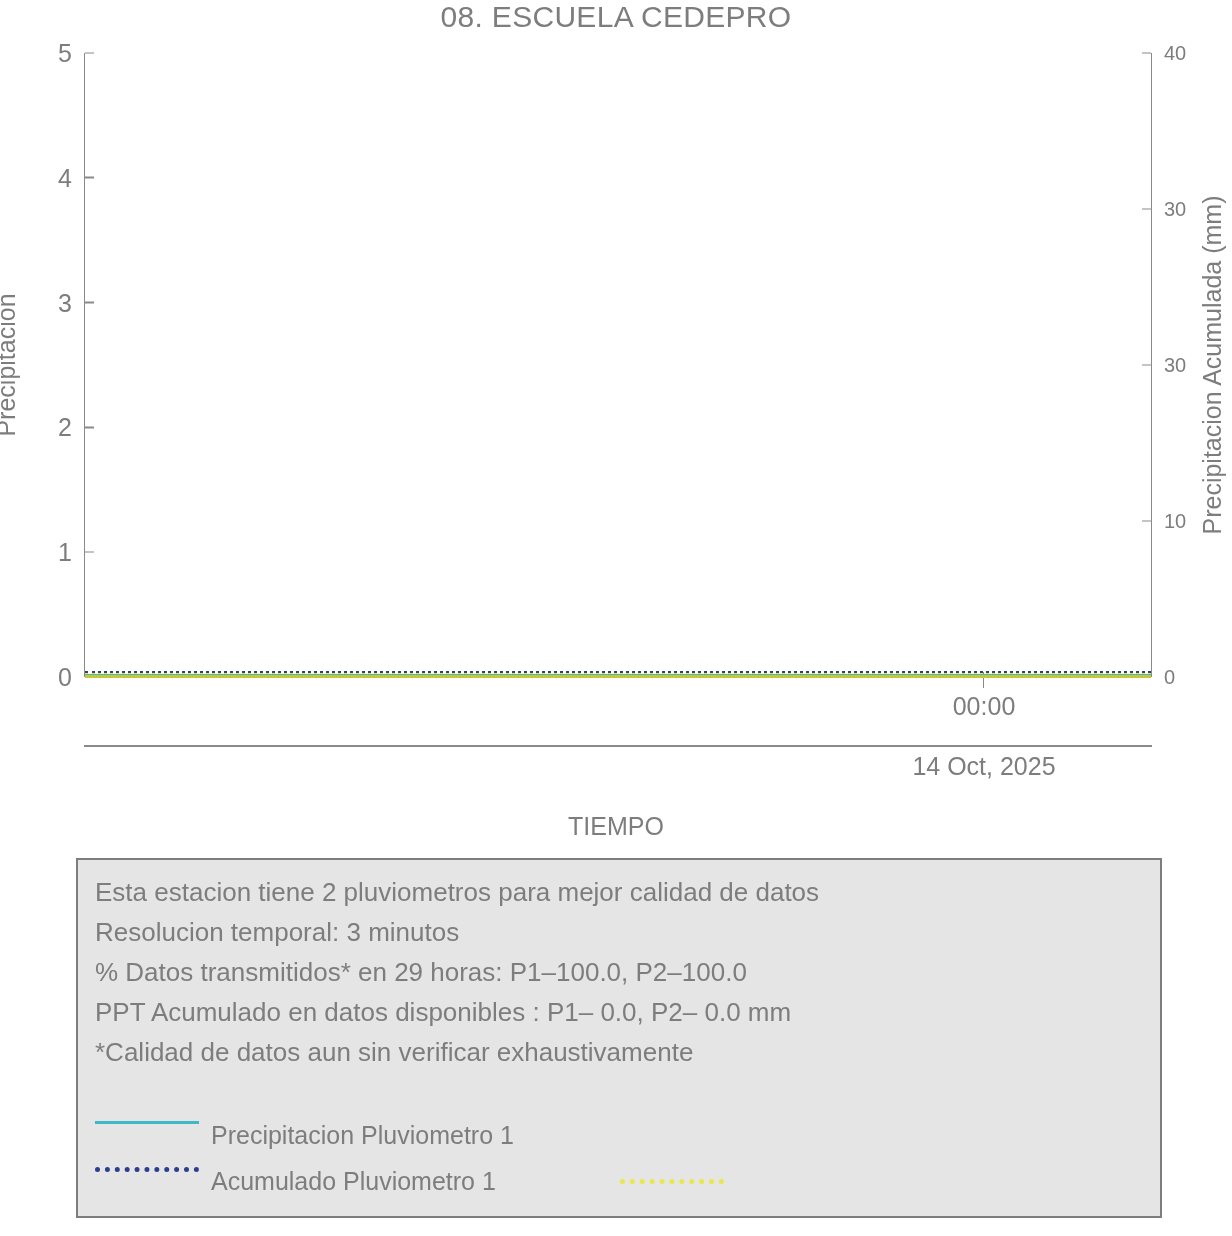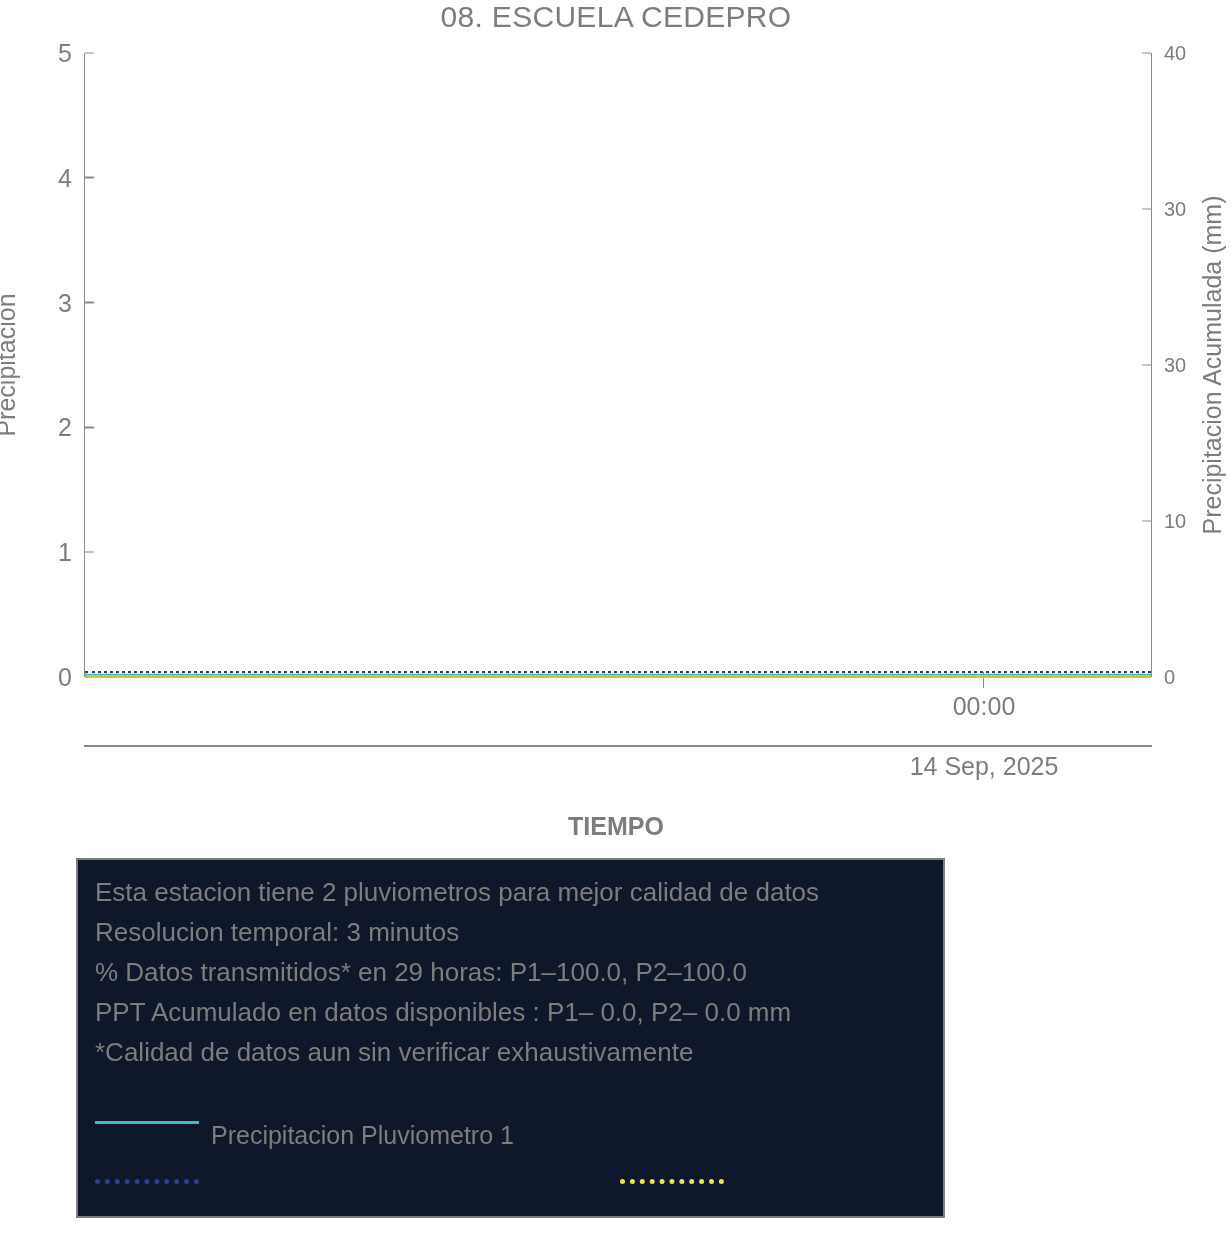--- a/index.html
+++ b/index.html
@@ -154,33 +154,32 @@
     white-space: nowrap;
   }
   .xlabel {
     position: absolute;
     left: 0;
     top: 812px;
     width: 1232px;
     text-align: center;
     font-size: 25px;
     color: #7d7d7d;
-    font-weight: bold;
   }
 
   
   .info-box {
     position: absolute;
     left: 76px;
     top: 858px;
-    width: 869px;
+    width: 1086px;
     height: 360px;
     border: 2.4px solid #7d7d7d;
     box-sizing: border-box;
-    background: #0f172a;
+    background: #e5e5e5;
   }
   .info-lines {
     position: absolute;
     left: 17px;
     top: 12px;
     right: 12px;
   }
   .info-line {
     font-size: 26px;
     color: #7d7d7d;
@@ -251,21 +250,21 @@
 
     <div class="series-line dotted" style="top:99.1%; border-top-color:#2b3f8c;"></div>
     <div class="series-line dotted" style="top:99.3%; border-top-color:#e8e84a;"></div>
     <div class="series-line" style="top:99.5%; border-top-color:#3fb8c8;"></div>
     <div class="series-line" style="top:99.7%; border-top-color:#c8c832;"></div>
   </div>
 
   <div class="xaxis-line"></div>
 
   <div class="xtick-time" style="left:984px">00:00</div>
-  <div class="xtick-date" style="left:984px">14 Sep, 2025</div>
+  <div class="xtick-date" style="left:984px">14 Oct, 2025</div>
 
   <div class="xlabel">TIEMPO</div>
 
   <div class="info-box">
     <div class="info-lines">
       <div class="info-line">Esta estacion tiene 2 pluviometros para mejor calidad de datos</div>
       <div class="info-line">Resolucion temporal: 3 minutos</div>
       <div class="info-line">% Datos transmitidos* en 29 horas: P1–100.0, P2–100.0</div>
       <div class="info-line">PPT Acumulado en datos disponibles : P1–  0.0, P2–  0.0 mm</div>
       <div class="info-line">*Calidad de datos aun sin verificar exhaustivamente</div>
@@ -274,20 +273,21 @@
     <div class="legend-grid">
       <div class="legend-row">
         <div class="legend-entry">
           <span class="legend-swatch" style="border-top-color:#3fb8c8;"></span>
           <span class="legend-text">Precipitacion Pluviometro 1</span>
         </div>
       </div>
       <div class="legend-row">
         <div class="legend-entry">
           <span class="legend-swatch dotted" style="border-top-color:#2b3f8c;"></span>
+          <span class="legend-text">Acumulado Pluviometro 1</span>
         </div>
         <div class="legend-entry">
           <span class="legend-swatch dotted" style="border-top-color:#e8e84a;"></span>
         </div>
       </div>
     </div>
   </div>
 
 </div>
 

